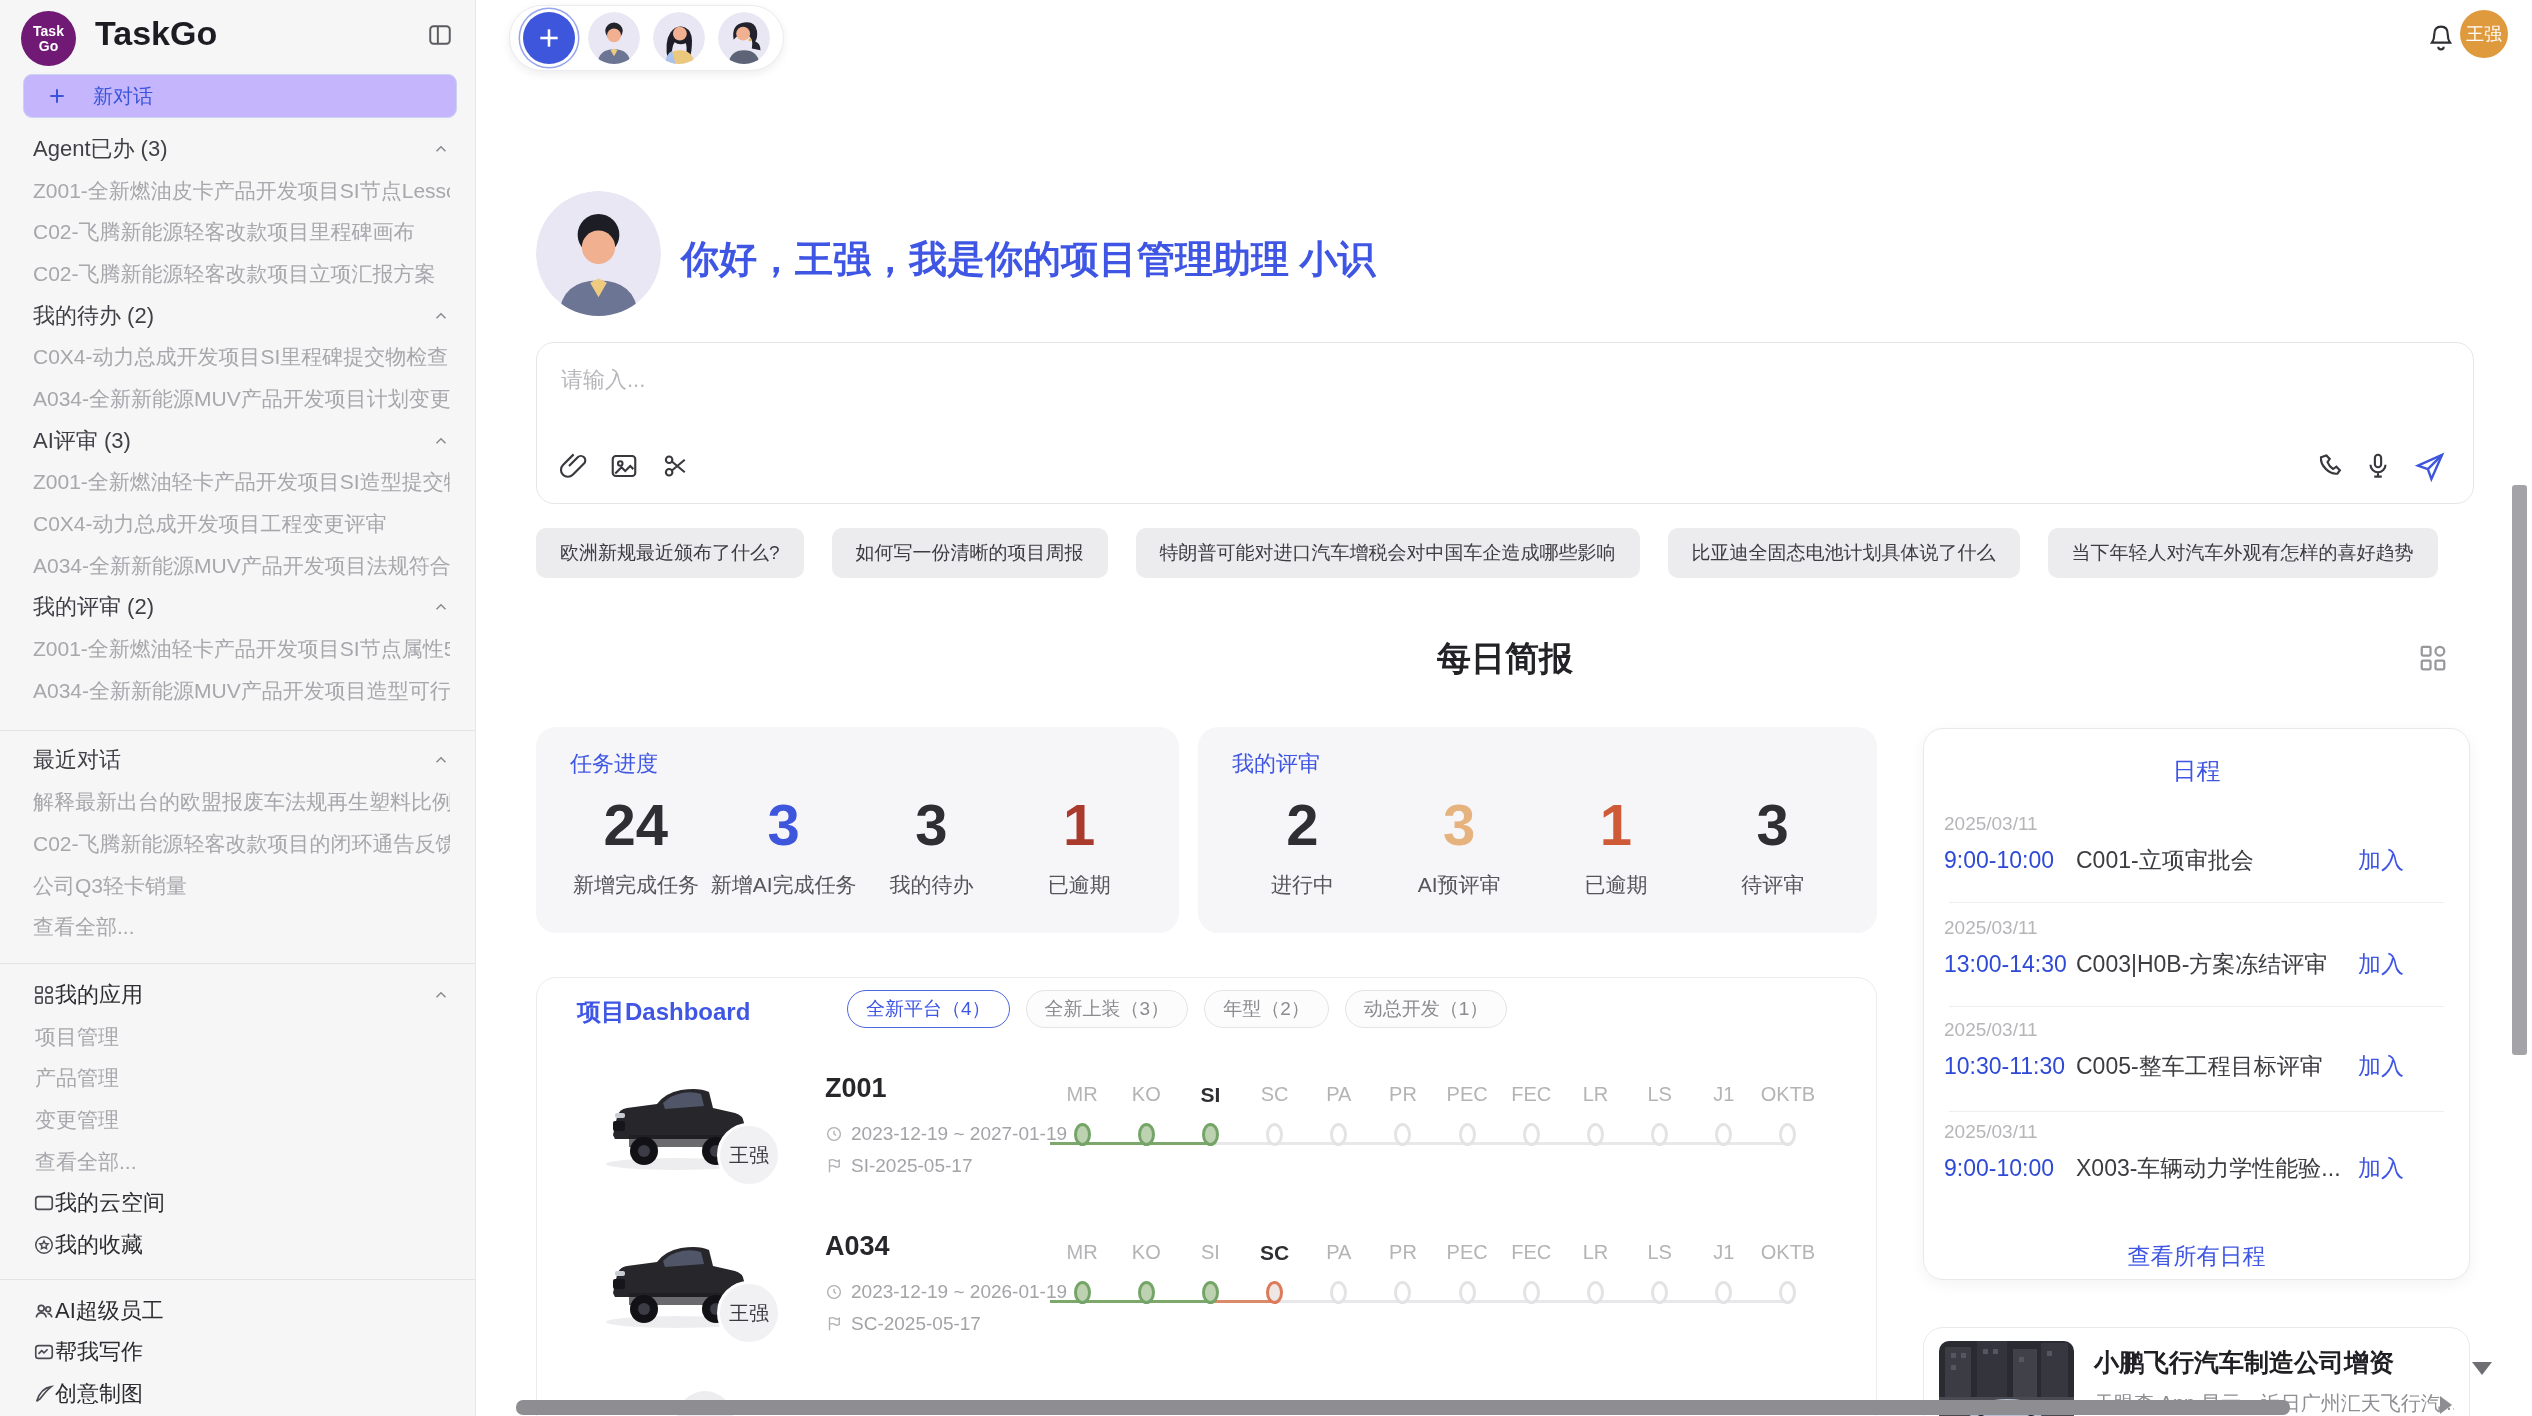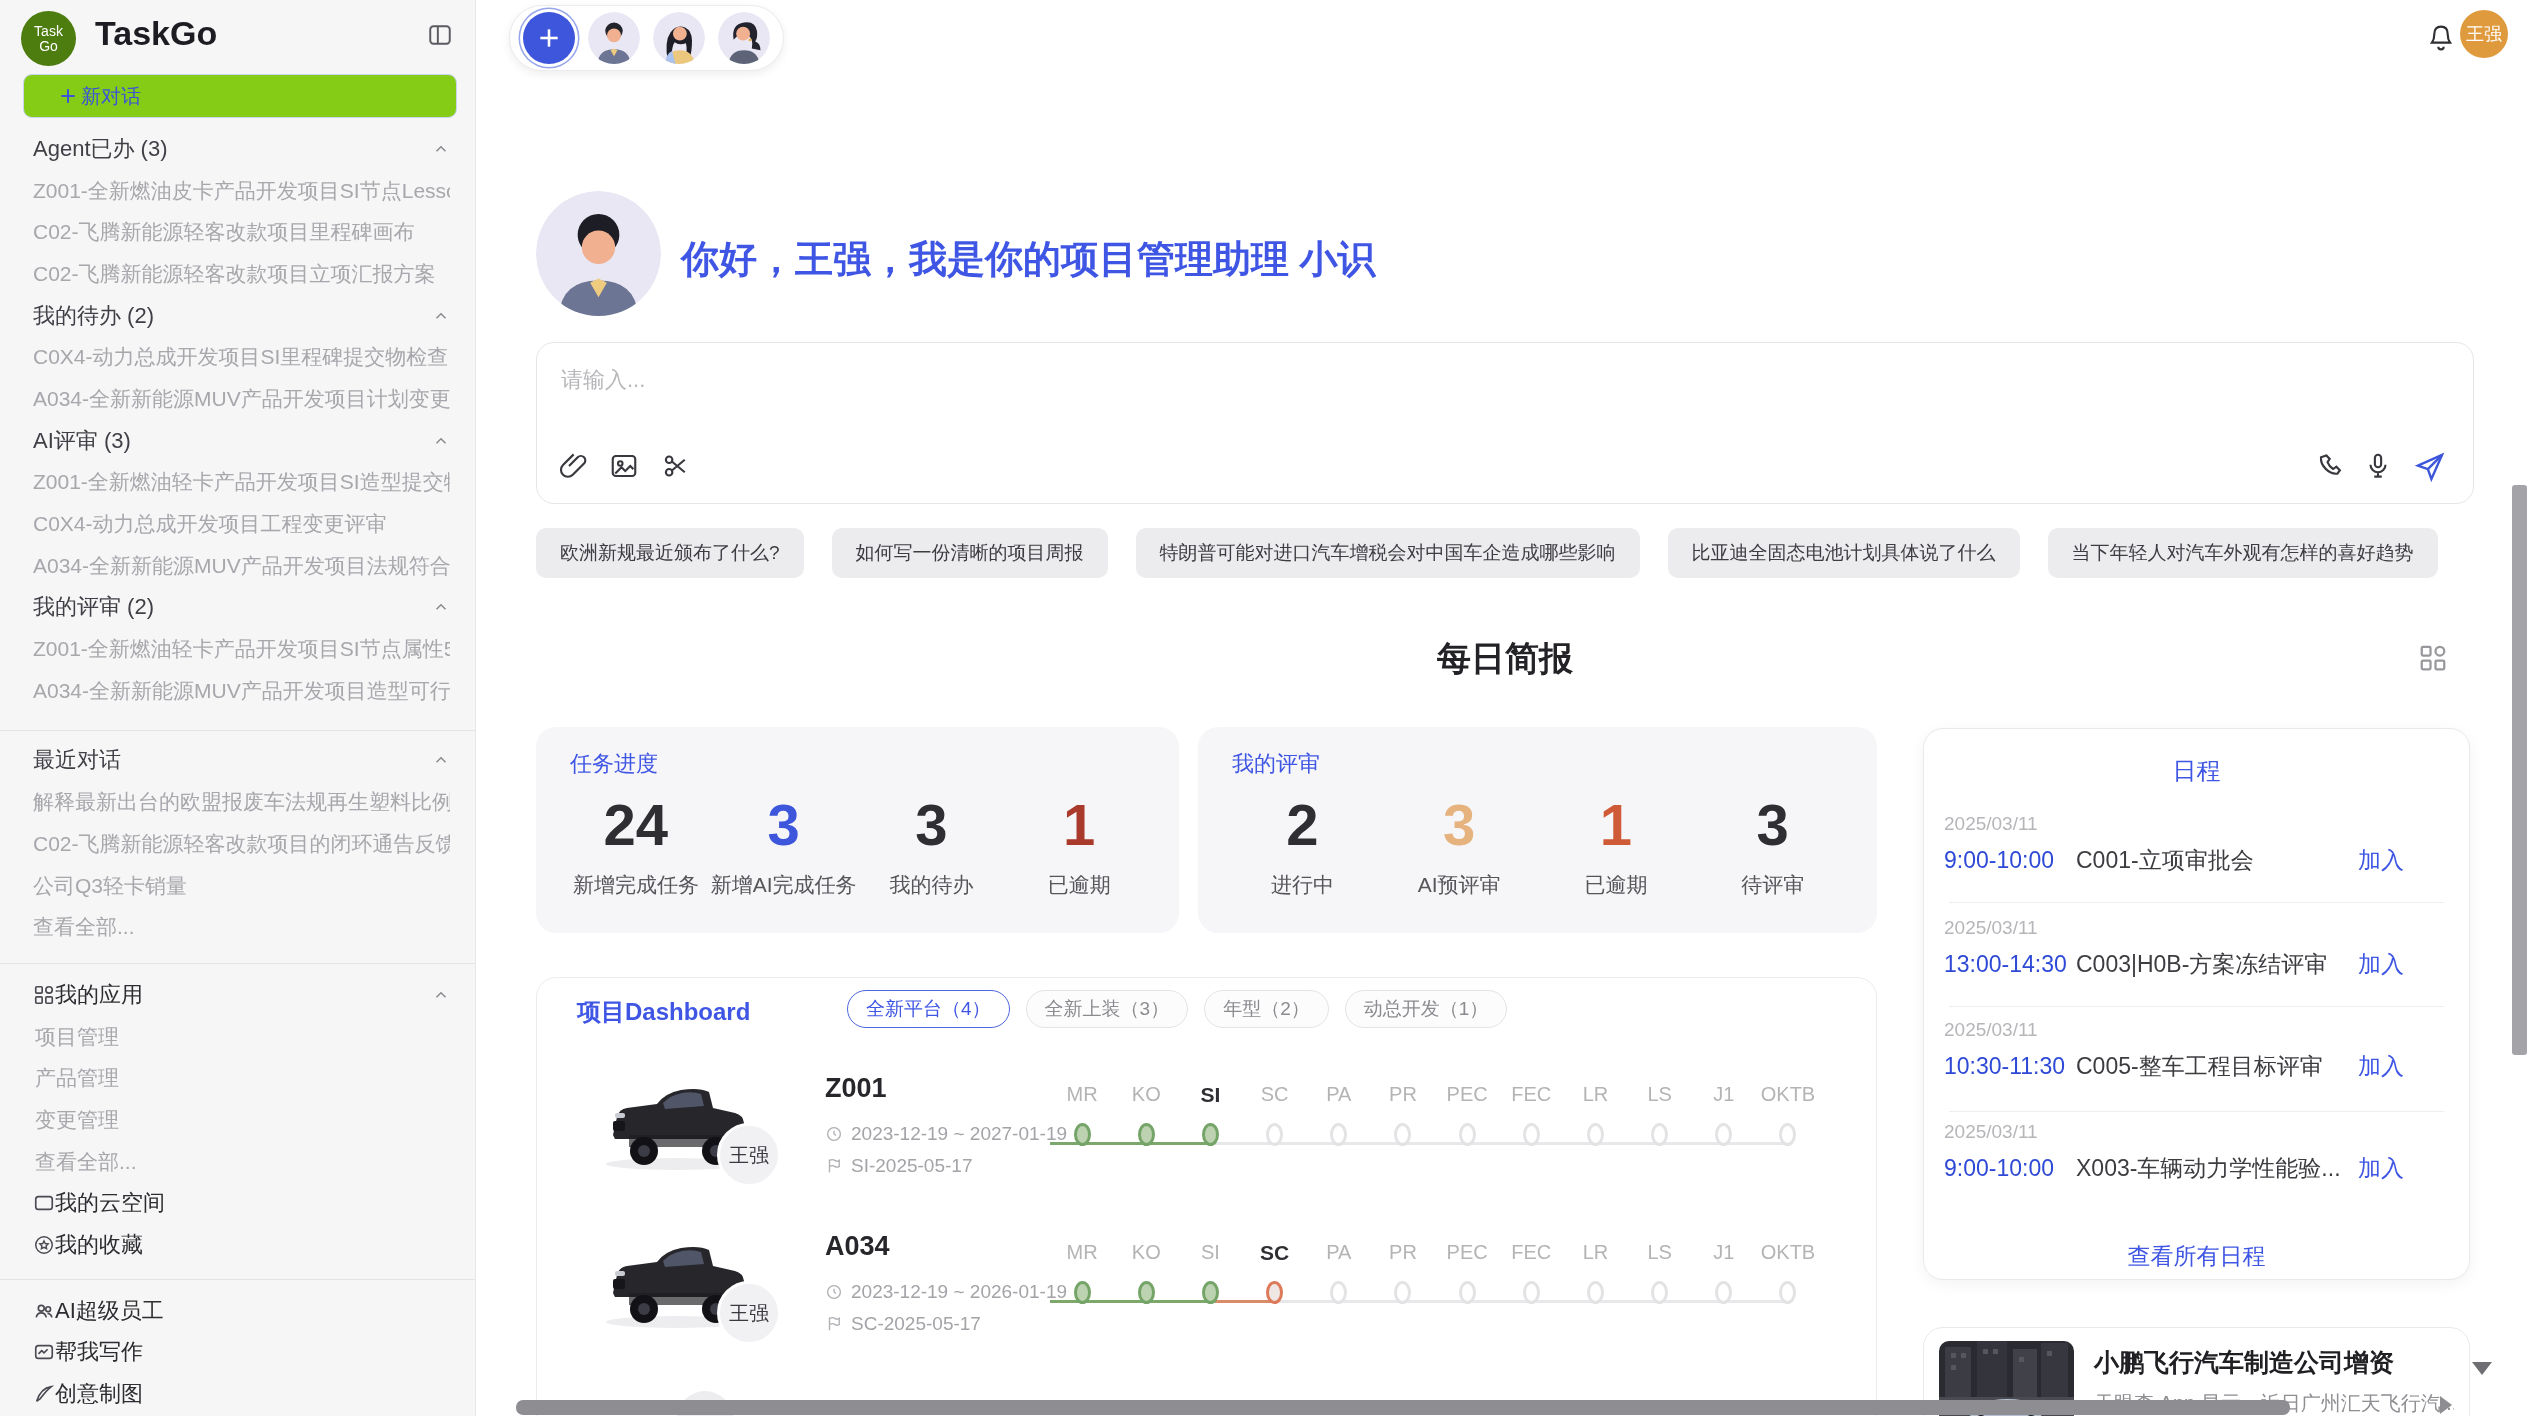--- a/index.html
+++ b/index.html
@@ -5,27 +5,27 @@
   * { box-sizing: border-box; margin: 0; padding: 0; }
   html,body { width:2532px; height:1416px; }
   body { font-family:"Liberation Sans","DejaVu Sans",sans-serif; background:#fff; }
   #stage { position:relative; width:2532px; height:1416px; overflow:hidden; background:#fff; }
 
   
   .sidebar { position:absolute; left:0; top:0; width:476px; height:1416px;
              background:#f6f6f7; border-right:1px solid #e7e7ea; overflow:hidden; }
   .side-head { position:relative; height:74px; }
   .logo { position:absolute; left:21px; top:11px; width:55px; height:55px; border-radius:50%;
-          background:#4d7c0f; color:#fff; display:flex; flex-direction:column; align-items:center;
-          justify-content:center; font-size:14px; line-height:15px; font-weight:400; }
+          background:#701a75; color:#fff; display:flex; flex-direction:column; align-items:center;
+          justify-content:center; font-size:14px; line-height:15px; font-weight:700; }
   .app-title { position:absolute; left:95px; top:14px; font-size:34px; font-weight:700; color:#1c1c22; }
   .panel-toggle { position:absolute; right:22px; top:22px; color:#5a5a60; }
   .new-chat { position:absolute; left:23px; top:74px; width:434px; height:44px; border-radius:9px;
-              background:#84cc16; border:1px solid #ccd3f1; color:#3a55d8; font-size:20px; font-weight:500;
-              display:flex; align-items:center; padding-left:34px; gap:3px; cursor:pointer; }
+              background:#c4b5fd; border:1px solid #ccd3f1; color:#3a55d8; font-size:20px; font-weight:500;
+              display:flex; align-items:center; padding-left:23px; gap:26px; cursor:pointer; }
   .side-list { position:absolute; left:0; top:128px; width:476px; }
   .srow { height:41.7px; display:flex; align-items:center; padding:0 26px 0 33px; white-space:nowrap; overflow:hidden; }
   .shead { font-size:22px; color:#3f3f46; font-weight:500; }
   .sitem { font-size:21px; color:#a7a7ac; cursor:pointer; }
   .stext { overflow:hidden; white-space:nowrap; flex:1 1 auto; }
   .chev { margin-left:auto; color:#8a8a8f; flex:0 0 auto; display:flex; }
   .sdiv { border-top:1px solid #e4e4e7; }
   .sdiv1 { margin:18px 0 9px; } .sdiv2 { margin:15px 0 10px; } .sdiv3 { margin:13px 0 10px; }
   .sapp { font-size:22px; color:#2c2c31; cursor:pointer; }
   .sapp .aicon { color:#4a4a52; display:flex; flex:0 0 auto; }

